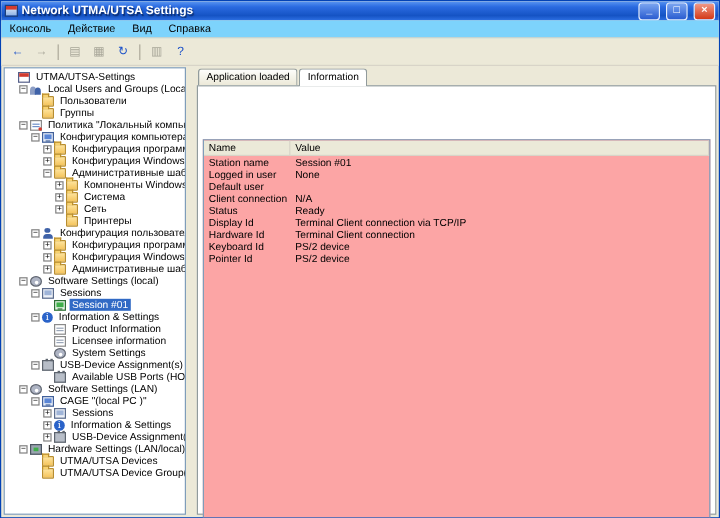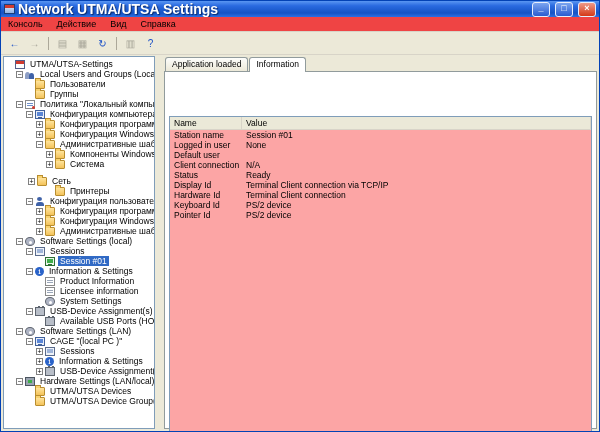--- a/index.html
+++ b/index.html
@@ -5,29 +5,29 @@
   html,body{margin:0;padding:0;background:#c0c0c0;font-family:"Liberation Sans",sans-serif;}
   .window{width:600px;height:432px;box-sizing:border-box;border:1px solid #0342b5;
     background:#ece9d8;display:flex;flex-direction:column;overflow:hidden;}
 
   
   .titlebar{flex:none;height:16px;display:flex;align-items:center;gap:3px;padding:0 3px;
     background:linear-gradient(180deg,#5a96f2 0%,#2a6ae0 30%,#1553c4 75%,#2d6fe2 100%);}
   .appicon{width:11px;height:10px;flex:none;background:linear-gradient(#e8f0fc,#8fb2e4);
     border:1px solid #1c3e7a;box-sizing:border-box;position:relative;}
   .appicon::before{content:"";position:absolute;left:0;right:0;top:0;height:3px;background:#d23b2f;}
-  .title{flex:1;color:#fff;font-size:14px;font-weight:bold;white-space:nowrap;overflow:hidden;
+  .title{flex:1;color:#fff;font-size:10px;font-weight:bold;white-space:nowrap;overflow:hidden;
     text-shadow:1px 1px 1px #0a2a6a;}
   .wbtn{flex:none;width:16px;height:13px;margin-left:2px;border:1px solid #e7eefc;border-radius:3px;
     background:linear-gradient(180deg,#7ba5f0,#2a5cd0);color:#fff;font-size:9px;line-height:11px;
     text-align:center;font-weight:bold;cursor:default;}
   .wbtn.close{background:linear-gradient(180deg,#f09a88,#d33817);}
 
   
-  .menubar{flex:none;height:14px;display:flex;align-items:center;background:#ef4444;
+  .menubar{flex:none;height:14px;display:flex;align-items:center;background:#7dd3fc;
     border-bottom:1px solid #d8d4c8;font-size:9px;}
   .mitem{padding:1px 7px;white-space:nowrap;}
 
   
   .toolbar{flex:none;height:20px;display:flex;align-items:center;gap:1px;padding:1px 4px;
     background:#ece9d8;border-bottom:1px solid #d8d4c8;}
   .tbtn{flex:none;width:17px;height:15px;font-size:10px;line-height:15px;text-align:center;
     color:#1a50c8;border:1px solid transparent;border-radius:2px;}
   .tbtn.disabled{color:#a8a699;}
   .tsep{flex:none;width:1px;height:13px;background:#aca899;margin:0 3px;}
@@ -182,21 +182,21 @@
         <div class="trow" style="padding-left: 42px;">
           <span class="exp">+</span>
           <span class="ico i-folder"></span>
           <span class="tlbl">Компоненты Windows</span>
         </div>
         <div class="trow" style="padding-left: 42px;">
           <span class="exp">+</span>
           <span class="ico i-folder"></span>
           <span class="tlbl">Система</span>
         </div>
-        <div class="trow" style="padding-left: 24px; margin-top: 7px;">
+        <div class="trow" style="padding-left: 42px;">
           <span class="exp">+</span>
           <span class="ico i-folder"></span>
           <span class="tlbl">Сеть</span>
         </div>
         <div class="trow" style="padding-left: 42px;">
           <span class="exp" style="visibility: hidden;"></span>
           <span class="ico i-folder"></span>
           <span class="tlbl">Принтеры</span>
         </div>
         <div class="trow" style="padding-left: 22px;">

